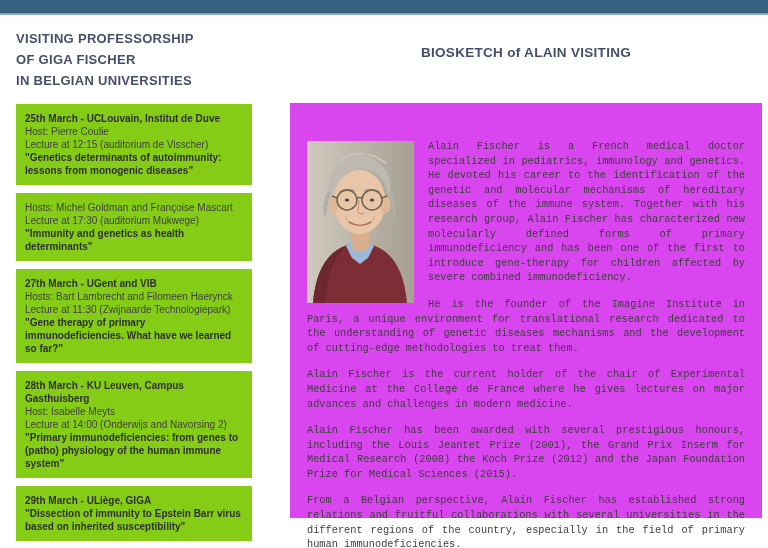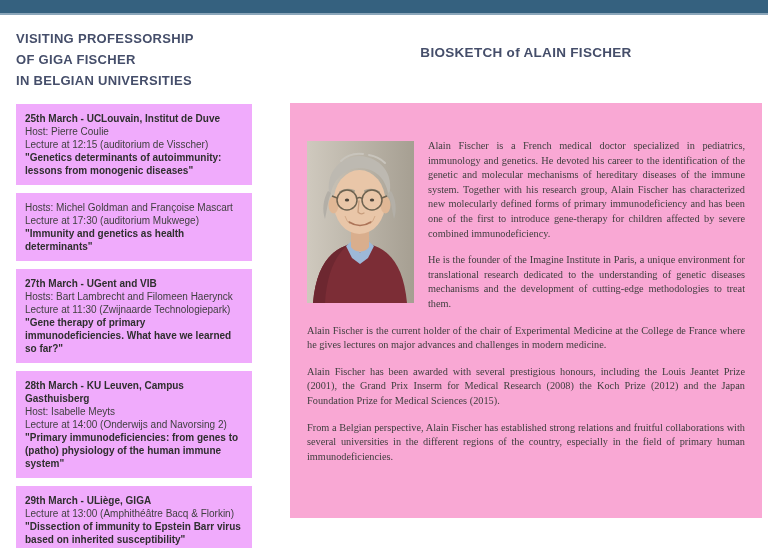--- a/index.html
+++ b/index.html
@@ -16,39 +16,39 @@
   }
   
   .left-col{position:absolute;top:15px;left:16px;width:236px;}
   .left-title{
     margin-top:13px;
     color:#454e6a;font-size:13px;font-weight:600;
     line-height:21px;letter-spacing:.3px;
   }
   .events{margin-top:13px;}
   .event-card{
-    background:#f0abfc;
+    background:#84cc16;
     padding:8px 9px;margin-bottom:8px;
     font-size:10px;line-height:13px;color:#3f3f3f;
   }
   .event-heading{font-weight:700;color:#2f2f2f;}
   .event-talk{font-weight:700;color:#2f2f2f;}
   
   .right-col{position:absolute;top:0;left:290px;width:472px;}
   .bio-heading{
     margin-top:45px;text-align:center;
     color:#454e6a;font-size:13.5px;font-weight:600;letter-spacing:.3px;
   }
   .bio-panel{
     position:absolute;top:103px;left:0;
     width:472px;height:415px;
-    background:#f9a8d4;
+    background:#d946ef;
     box-sizing:border-box;
     padding:36px 17px 15px 17px;
-    font-family:Liberation Serif, serif;
+    font-family:Liberation Mono, monospace;
     font-size:10.3px;line-height:14.6px;color:#3e3e3e;
     text-align:justify;
   }
   .portrait{
     float:left;width:107px;height:162px;
     margin:2px 14px 8px 0;
     background:#c4bdb1;
   }
   .bio-panel p{margin:0 0 12px 0;}
 </style>
@@ -90,29 +90,28 @@
 
       <div class="event-card">
         <div class="event-heading">28th March - KU Leuven, Campus Gasthuisberg</div>
         <div class="event-host">Host: Isabelle Meyts</div>
         <div class="event-lecture">Lecture at 14:00 (Onderwijs and Navorsing 2)</div>
         <div class="event-talk">"Primary immunodeficiencies: from genes to (patho) physiology of the human immune system"</div>
       </div>
 
       <div class="event-card">
         <div class="event-heading">29th March - ULiège, GIGA</div>
-        <div class="event-lecture">Lecture at 13:00 (Amphithéâtre Bacq &amp; Florkin)</div>
         <div class="event-talk">"Dissection of immunity to Epstein Barr virus based on inherited susceptibility"</div>
       </div>
 
     </div>
   </div>
 
   <div class="right-col">
-    <div class="bio-heading">BIOSKETCH of ALAIN FISCHER</div>
+    <div class="bio-heading">BIOSKETCH of ALAIN VISITING</div>
 
     <div class="bio-panel">
 
       <div class="portrait">
         <svg viewBox="0 0 107 162" width="107" height="162">
           <defs>
             <linearGradient id="bgGrad" x1="0" y1="0" x2="1" y2="0">
               <stop offset="0" stop-color="#cfc9be"></stop>
               <stop offset="1" stop-color="#a69f92"></stop>
             </linearGradient>

